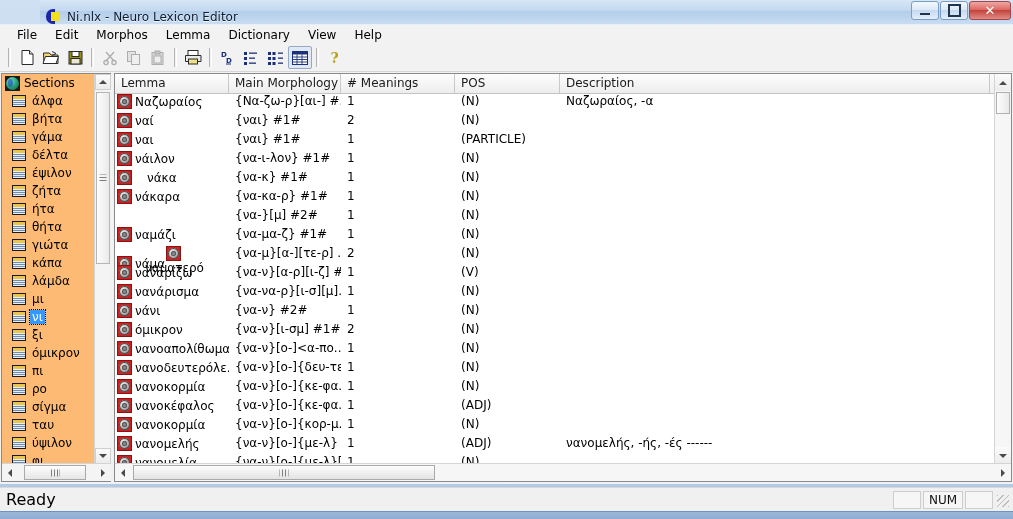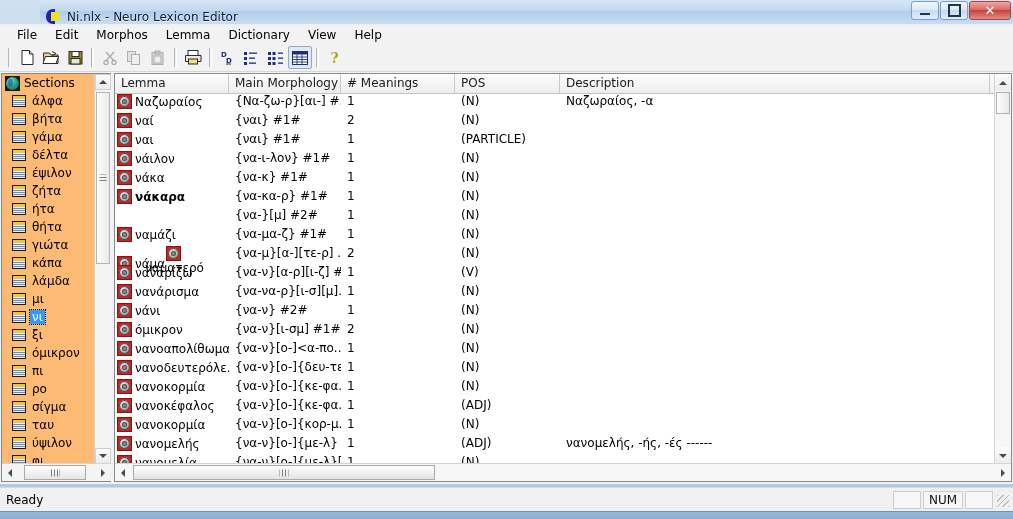--- a/index.html
+++ b/index.html
@@ -262,21 +262,21 @@
     background:repeating-linear-gradient(to right,#7d7d7d 0 1px,transparent 1px 3px);
   }
 
   
   .statusbar{
     position:absolute;left:0;bottom:0;width:1013px;height:24px;
     background:#f0f0f0;border-top:1px solid #d8d8d8;
     display:flex;align-items:center;
     box-sizing:border-box;
   }
-  .statusbar .txt{font-size:12px;color:#000;padding-left:6px;flex:1;}
+  .statusbar .txt{font-size:16px;color:#000;padding-left:6px;flex:1;}
   .st-panel{
     height:18px;box-sizing:border-box;margin-right:2px;
     border:1px solid #cdcdcd;background:#f6f6f6;
     display:flex;align-items:center;justify-content:center;
     font-size:12px;color:#111;
   }
   .st-panel.p1{width:28px;}
   .st-panel.p2{width:40px;}
   .st-panel.p3{width:28px;}
   .grip-corner{
@@ -717,33 +717,33 @@
                 <span class="g"></span>
               </span>
               <span class="txt">νάιλον</span>
             </div>
             <div class="lv-cell" style="width: 112px;">{να-ι-λον} #1#</div>
             <div class="lv-cell" style="width: 114px;">1</div>
             <div class="lv-cell" style="width: 105px;">(N)</div>
             <div class="lv-cell" style="width: 430px;"></div>
           </div>
           <div class="lv-row">
-            <div class="lv-cell lemma" style="width: 114px;">
+            <div class="lv-cell lemma" style="width: 114px; gap: 12px;">
               <span class="gear">
                 <span class="g"></span>
               </span>
               <span class="txt">νάκα</span>
             </div>
             <div class="lv-cell" style="width: 112px;">{να-κ} #1#</div>
             <div class="lv-cell" style="width: 114px;">1</div>
             <div class="lv-cell" style="width: 105px;">(N)</div>
             <div class="lv-cell" style="width: 430px;"></div>
           </div>
           <div class="lv-row">
-            <div class="lv-cell lemma" style="width: 114px; font-weight: bold;">
+            <div class="lv-cell lemma" style="width: 114px;">
               <span class="gear">
                 <span class="g"></span>
               </span>
               <span class="txt">νάκαρα</span>
             </div>
             <div class="lv-cell" style="width: 112px;">{να-κα-ρ} #1#</div>
             <div class="lv-cell" style="width: 114px;">1</div>
             <div class="lv-cell" style="width: 105px;">(N)</div>
             <div class="lv-cell" style="width: 430px;"></div>
           </div>

